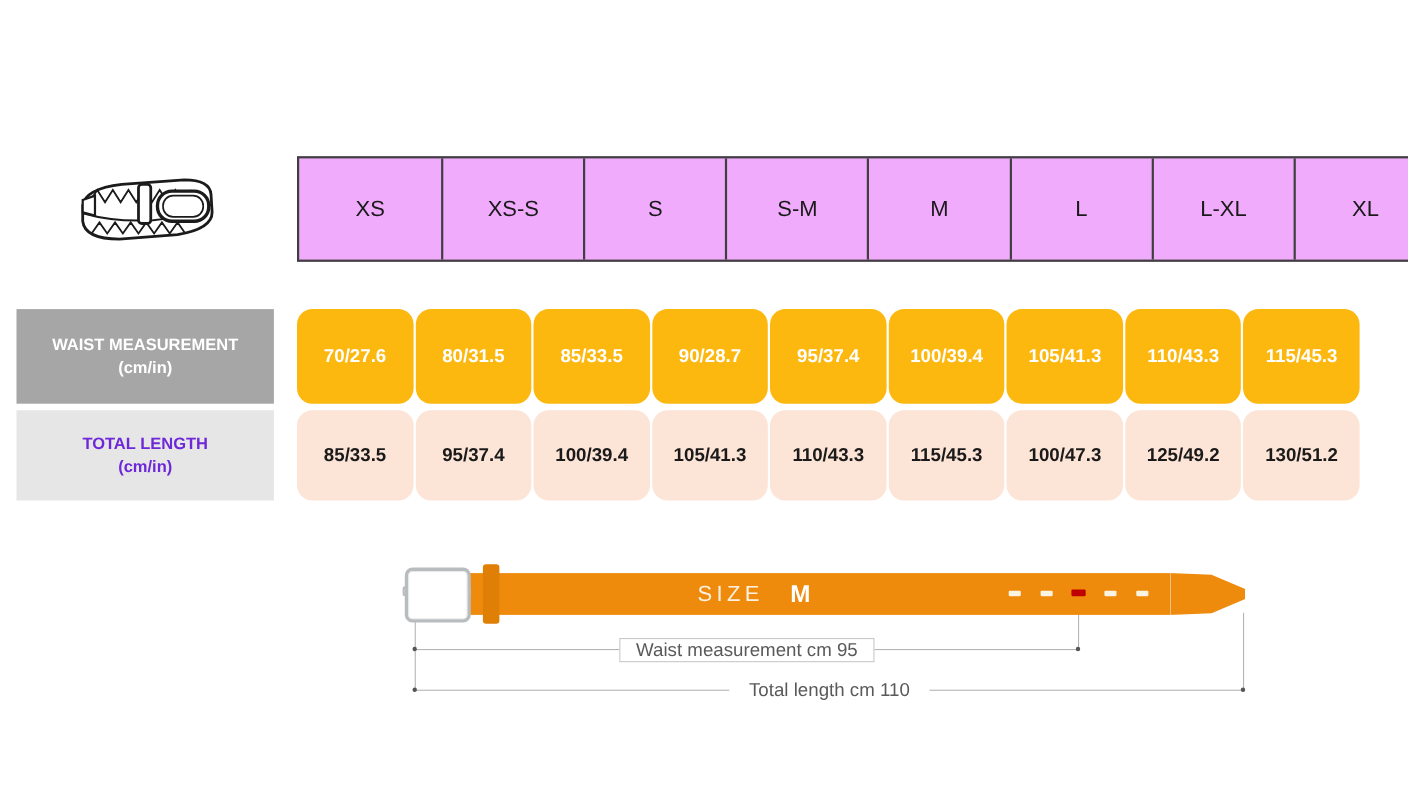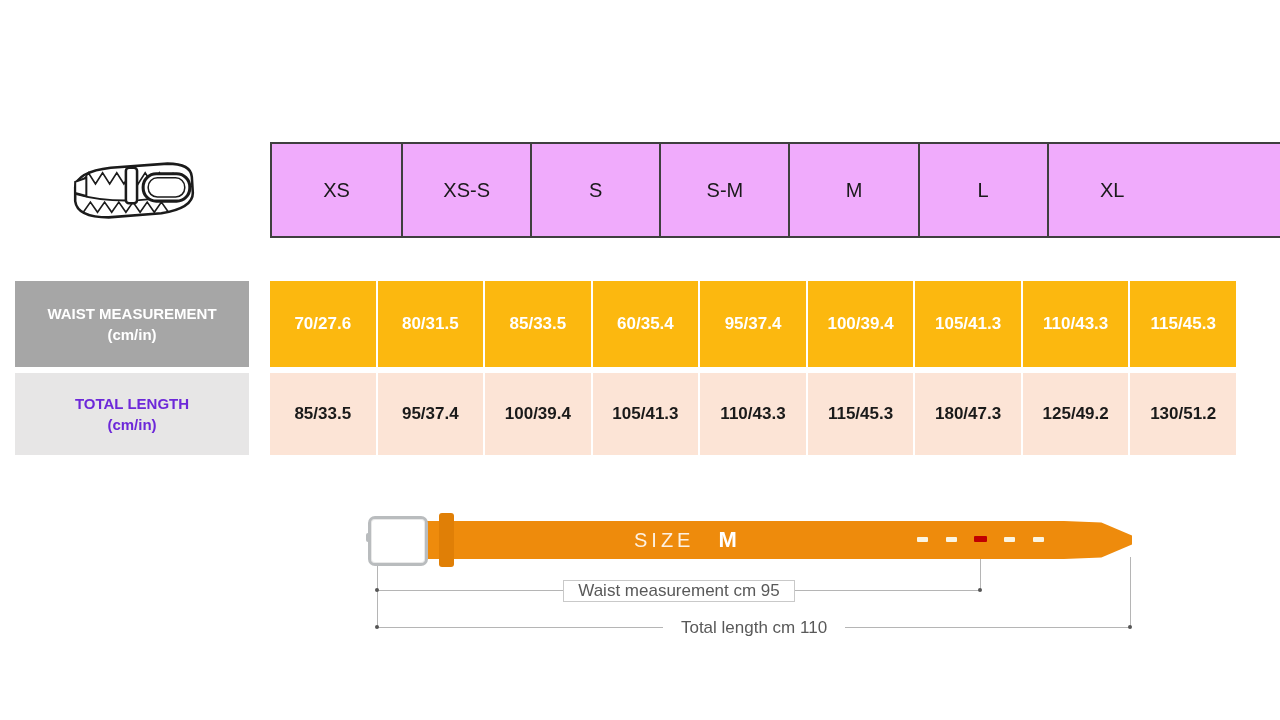--- a/index.html
+++ b/index.html
@@ -32,21 +32,21 @@
   .row-label.lbl-waist { top:281px; height:86px; background:var(--label-waist-bg); color:#ffffff; }
   .row-label.lbl-total { top:373px; height:82px; background:var(--label-total-bg); color:#6d28d9; }
 
   
   .data-row {
     position:absolute; left:270px; width:966px;
     display:grid; grid-template-columns:repeat(9,1fr); gap:2px;
   }
   .data-row.vals-waist { top:281px; height:86px; }
   .data-row.vals-total { top:373px; height:82px; }
-  .data-cell { display:flex; align-items:center; justify-content:center; font-weight:bold; font-size:17px; }
+  .data-cell { display:flex; align-items:center; justify-content:center; font-weight:bold; font-size:17px;border-radius:14px; }
   .vals-waist .data-cell { background:var(--waist-row-bg); color:#ffffff; }
   .vals-total .data-cell { background:var(--total-row-bg); color:#1a1a1a; }
 
   
   .buckle {
     position:absolute; left:368px; top:516px; width:54px; height:44px;
     border:3px solid #b9bcbe; border-radius:7px; background:#ffffff;
     box-shadow:inset 0 0 0 1px #e9e9e9;
   }
   .prong {
@@ -107,51 +107,52 @@
     </g>
   </svg>
 
   <div class="size-header">
     <div class="size-cell">XS</div>
     <div class="size-cell">XS-S</div>
     <div class="size-cell">S</div>
     <div class="size-cell">S-M</div>
     <div class="size-cell">M</div>
     <div class="size-cell">L</div>
+    <div class="size-cell">L-XL</div>
     <div class="size-cell">XL</div>
   </div>
 
   <div class="row-label lbl-waist">
     <span>WAIST MEASUREMENT</span>
     <span>(cm/in)</span>
   </div>
   <div class="data-row vals-waist">
     <div class="data-cell">70/27.6</div>
     <div class="data-cell">80/31.5</div>
     <div class="data-cell">85/33.5</div>
-    <div class="data-cell">60/35.4</div>
+    <div class="data-cell">90/28.7</div>
     <div class="data-cell">95/37.4</div>
     <div class="data-cell">100/39.4</div>
     <div class="data-cell">105/41.3</div>
     <div class="data-cell">110/43.3</div>
     <div class="data-cell">115/45.3</div>
   </div>
 
   <div class="row-label lbl-total">
     <span>TOTAL LENGTH</span>
     <span>(cm/in)</span>
   </div>
   <div class="data-row vals-total">
     <div class="data-cell">85/33.5</div>
     <div class="data-cell">95/37.4</div>
     <div class="data-cell">100/39.4</div>
     <div class="data-cell">105/41.3</div>
     <div class="data-cell">110/43.3</div>
     <div class="data-cell">115/45.3</div>
-    <div class="data-cell">180/47.3</div>
+    <div class="data-cell">100/47.3</div>
     <div class="data-cell">125/49.2</div>
     <div class="data-cell">130/51.2</div>
   </div>
 
   <div>
     <div class="vline v-buckle"></div>
     <div class="vline v-hole"></div>
     <div class="vline v-tip"></div>
 
     <div class="strap"></div>

